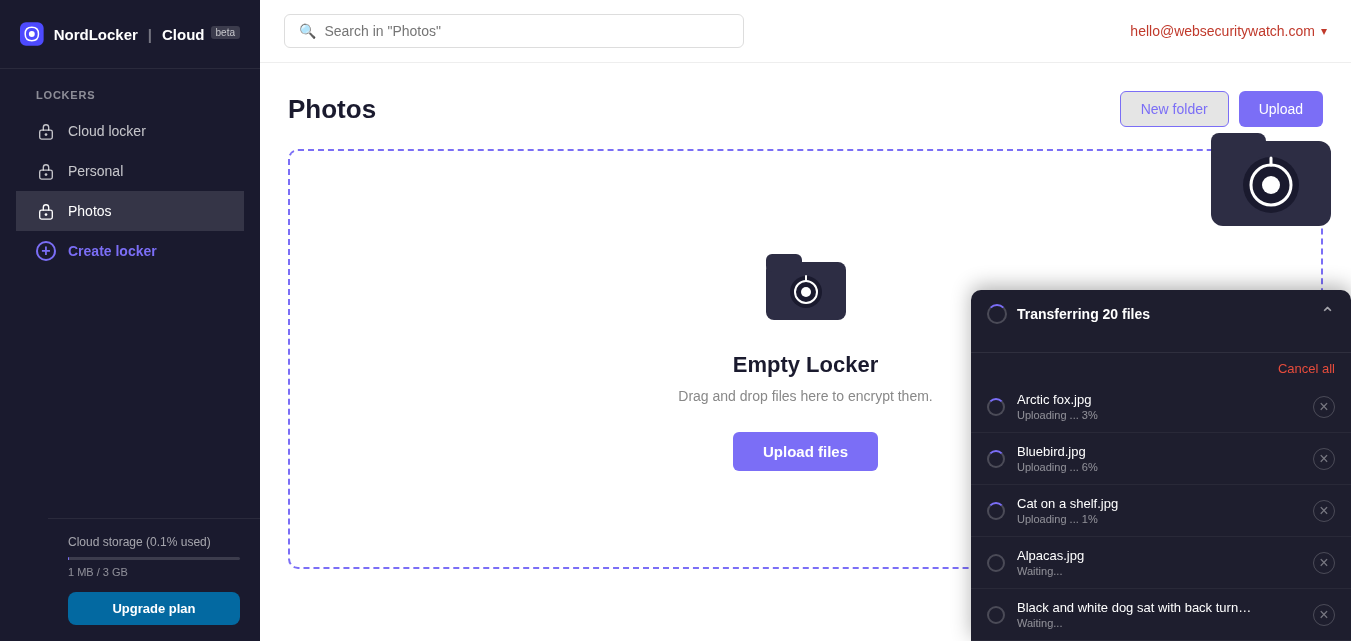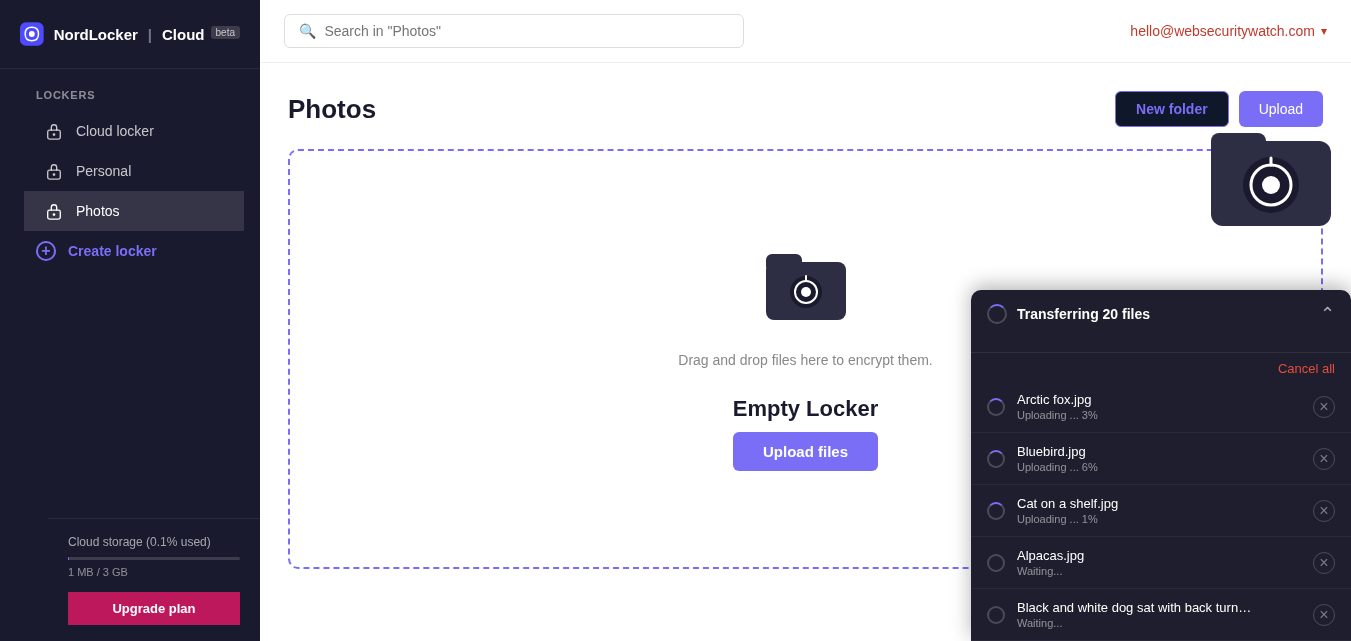--- a/index.html
+++ b/index.html
@@ -63,21 +63,20 @@
       display: flex;
       align-items: center;
       gap: 12px;
       padding: 10px 20px;
       cursor: pointer;
       color: rgba(255,255,255,0.75);
       font-size: 14px;
       font-weight: 500;
       border-radius: 0;
       transition: background 0.15s;
-      margin-left: 8px;
     }
     .nav-item.active { background: rgba(255,255,255,0.12); color: #fff; }
     .nav-item-icon {
       width: 20px;
       height: 20px;
       display: flex;
       align-items: center;
       justify-content: center;
     }
     .locker-icon-svg {
@@ -128,24 +127,24 @@
       border-radius: 2px;
       width: 0.1%;
     }
     .storage-size {
       font-size: 11px;
       color: rgba(255,255,255,0.5);
       margin-bottom: 14px;
     }
     .upgrade-btn {
       width: 100%;
-      background: #be185d;
-      color: #fff;
-      border: none;
-      border-radius: 0;
+      background: #0369a1;
+      color: #fff;
+      border: none;
+      border-radius: 8px;
       padding: 9px 0;
       font-size: 13px;
       font-weight: 600;
       cursor: pointer;
     }
 
     
     #main {
       flex: 1;
       display: flex;
@@ -214,24 +213,23 @@
     }
     .action-btn {
       padding: 9px 20px;
       border-radius: 6px;
       font-size: 14px;
       font-weight: 500;
       cursor: pointer;
       border: none;
     }
     .btn-outline {
-      background: #0f172a;
+      background: #e5e5e5;
       border: 1.5px solid #7b6ef6;
       color: #7b6ef6;
-      font-weight: bold;
     }
     .btn-primary {
       background: #7b6ef6;
       color: #fff;
     }
 
     #drop-zone {
       border: 2px dashed #7b6ef6;
       border-radius: 10px;
       display: flex;
@@ -504,22 +502,22 @@
       <div class="folder-icon-wrap">
         <svg class="folder-icon-large" viewBox="0 0 80 80" xmlns="http://www.w3.org/2000/svg">
           <rect x="0" y="14" width="80" height="58" rx="8" fill="#2d2d44"></rect>
           <rect x="0" y="6" width="36" height="18" rx="6" fill="#2d2d44"></rect>
           <circle cx="40" cy="44" r="16" fill="#1a1a2e"></circle>
           <circle cx="40" cy="44" r="11" fill="none" stroke="white" stroke-width="2"></circle>
           <circle cx="40" cy="44" r="5" fill="white"></circle>
           <path d="M40 33 L40 28" stroke="white" stroke-width="2" stroke-linecap="round"></path>
         </svg>
       </div>
+      <div id="empty-title">Empty Locker</div>
       <div id="empty-sub">Drag and drop files here to encrypt them.</div>
-      <div id="empty-title">Empty Locker</div>
       <button class="upload-files-btn">Upload files</button>
     </div>
   </div>
 </main>
 
 <div id="transfer-panel">
   <div id="transfer-header">
     <div id="transfer-header-left">
       <div class="spinner-ring"></div>
       <span id="transfer-title">Transferring 20 files</span>

